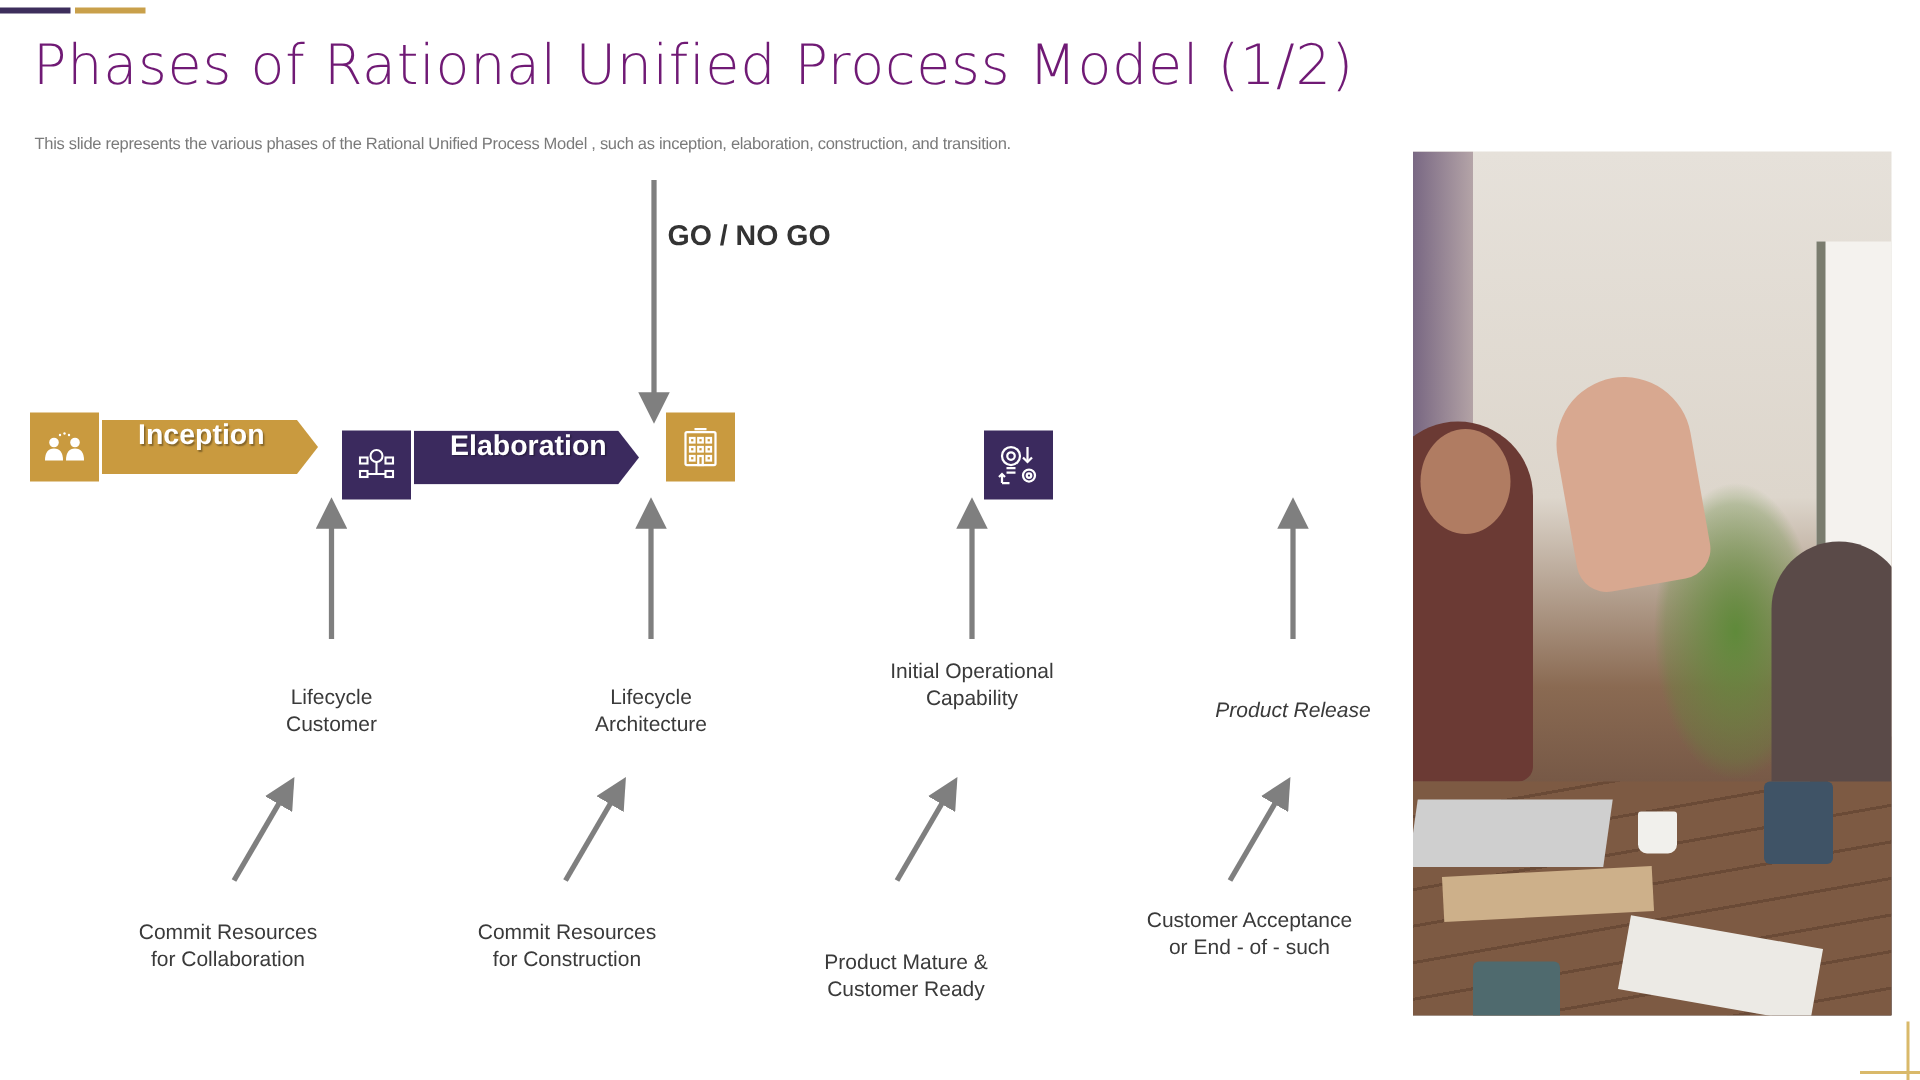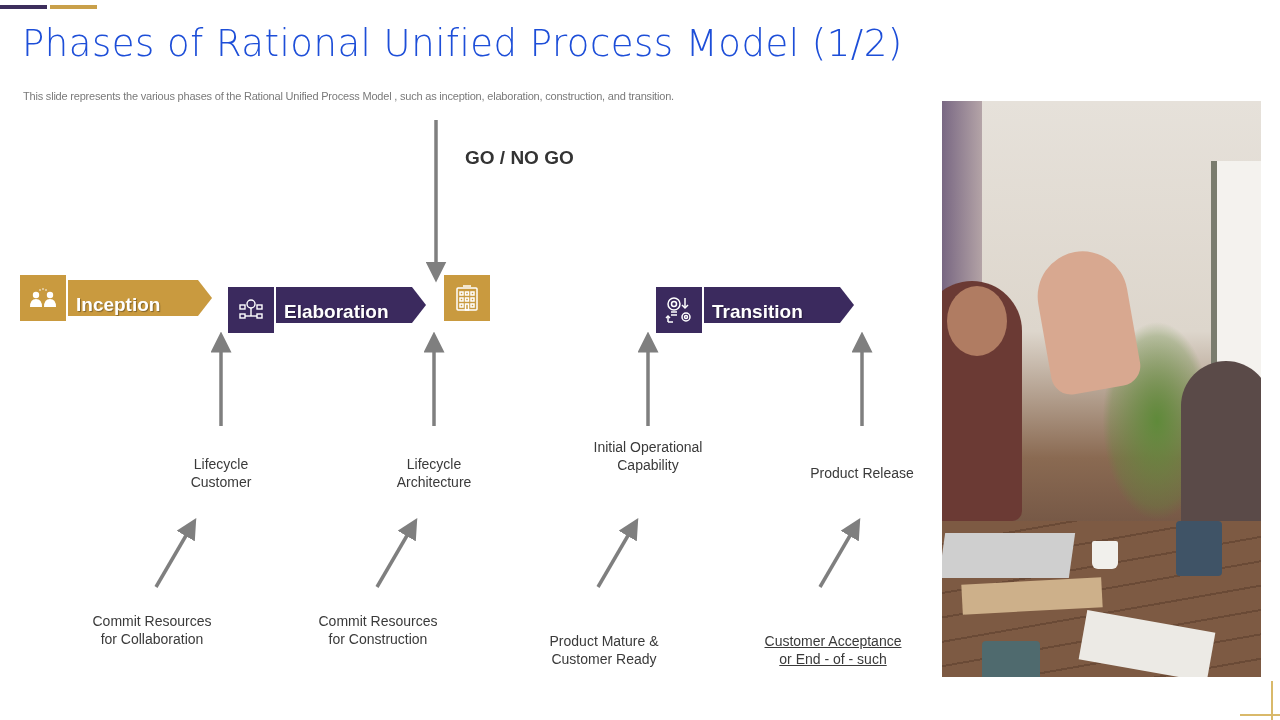--- a/index.html
+++ b/index.html
@@ -3,30 +3,30 @@
 <meta charset="utf-8">
 <style>
   * { margin:0; padding:0; box-sizing:border-box; }
   html, body { width:1280px; height:720px; background:#ffffff; overflow:hidden; }
   body { position:relative; font-family:"Liberation Sans", sans-serif; color:#333; }
 
   .deco-bar { position:absolute; top:5px; height:4px; }
   .deco-purple { left:0; width:47px; background:#3d2e5c; }
   .deco-gold { left:50px; width:47px; background:#c9a04a; }
 
-  .title { position:absolute; left:22px; top:22px; font-family:"DejaVu Sans", sans-serif; font-weight:200; font-size:37px; letter-spacing:0.5px; color:#1d4ed8; white-space:nowrap; }
+  .title { position:absolute; left:22px; top:22px; font-family:"DejaVu Sans", sans-serif; font-weight:200; font-size:37px; letter-spacing:0.5px; color:#701a75; white-space:nowrap; }
   .subtitle { position:absolute; left:23px; top:90px; font-size:11px; color:#7a7a7a; letter-spacing:-0.2px; white-space:nowrap; }
 
-  .gonogo { position:absolute; left:465px; top:147px; font-size:19px; font-weight:bold; color:#333; white-space:nowrap; }
+  .gonogo { position:absolute; left:445px; top:147px; font-size:19px; font-weight:bold; color:#333; white-space:nowrap; }
 
   svg.arrows { position:absolute; left:0; top:0; width:1280px; height:720px; pointer-events:none; }
 
   .phase { position:absolute; top:275px; height:46px; display:flex; align-items:stretch; }
   .phase .icon-box { width:46px; height:46px; display:flex; align-items:center; justify-content:center; color:#fff; }
-  .phase .label-arrow { position:relative; height:36px; margin-top:5px; margin-left:2px; display:flex; align-items:flex-end; padding-left:8px;
+  .phase .label-arrow { position:relative; height:36px; margin-top:5px; margin-left:2px; display:flex; align-items:flex-start; padding-left:24px;
     clip-path: polygon(0 0, calc(100% - 14px) 0, 100% 50%, calc(100% - 14px) 100%, 0 100%); }
   .phase .label-arrow span { font-size:19px; font-weight:bold; color:#fff; text-shadow:1px 1px 1px rgba(0,0,0,0.35); white-space:nowrap; }
   .gold .icon-box, .gold .label-arrow { background:#c99a3f; }
   .purple .icon-box, .purple .label-arrow { background:#3b2a5e;margin-top:12px; }
 
   .milestone { position:absolute; text-align:center; font-size:14px; line-height:18px; color:#3a3a3a; white-space:nowrap; transform:translateX(-50%); }
 
   .photo { position:absolute; left:942px; top:101px; width:319px; height:576px; overflow:hidden;
     background: linear-gradient(180deg, #e6e1da 0%, #ddd6cc 40%, #8a6a52 62%, #6e5141 78%, #5b4334 100%); }
   .photo .wall-shade { position:absolute; left:0; top:0; width:40px; height:300px; background:linear-gradient(90deg,#5e4a6e,#a8959b); opacity:0.8; }
@@ -136,54 +136,51 @@
         <line x1="7" y1="20" x2="13" y2="20"></line>
       <path d="M21,3 L21,13"></path>
         <path d="M18,10 L21,13 L24,10"></path>
       <circle cx="22" cy="22" r="4"></circle>
         <circle cx="22" cy="22" r="1.5"></circle>
       <path d="M4,27 L4,21"></path>
         <path d="M2,23 L4,21 L6,23"></path>
         <line x1="4" y1="27" x2="9" y2="27"></line>
     </svg>
   </div>
-  <div class="label-arrow" style="width:150px;">
-    <span>Transition</span>
-  </div>
 </div>
 
 <div class="milestone" style="left:221px; top:455px;">
   <div>Lifecycle</div>
   <div>Customer</div>
 </div>
 <div class="milestone" style="left:434px; top:455px;">
   <div>Lifecycle</div>
   <div>Architecture</div>
 </div>
 <div class="milestone" style="left:648px; top:438px;">
   <div>Initial  Operational</div>
   <div>Capability</div>
 </div>
-<div class="milestone" style="left:862px; top:464px;">
+<div class="milestone" style="left:862px; top:464px;font-style:italic;">
   <div>Product Release</div>
 </div>
 
 <div class="milestone" style="left:152px; top:612px;">
   <div>Commit Resources</div>
   <div>for Collaboration</div>
 </div>
 <div class="milestone" style="left:378px; top:612px;">
   <div>Commit Resources</div>
   <div>for Construction</div>
 </div>
 <div class="milestone" style="left:604px; top:632px;">
   <div>Product Mature  &amp;</div>
   <div>Customer Ready</div>
 </div>
-<div class="milestone" style="left:833px; top:632px;text-decoration:underline;">
+<div class="milestone" style="left:833px; top:604px;">
   <div>Customer Acceptance</div>
   <div>or End - of - such</div>
 </div>
 
 <div class="photo" aria-label="team high-five photo">
   <div class="wall-shade"></div>
   <div class="window"></div>
   <div class="plant"></div>
   <div class="person-left"></div>
   <div class="head-left"></div>

